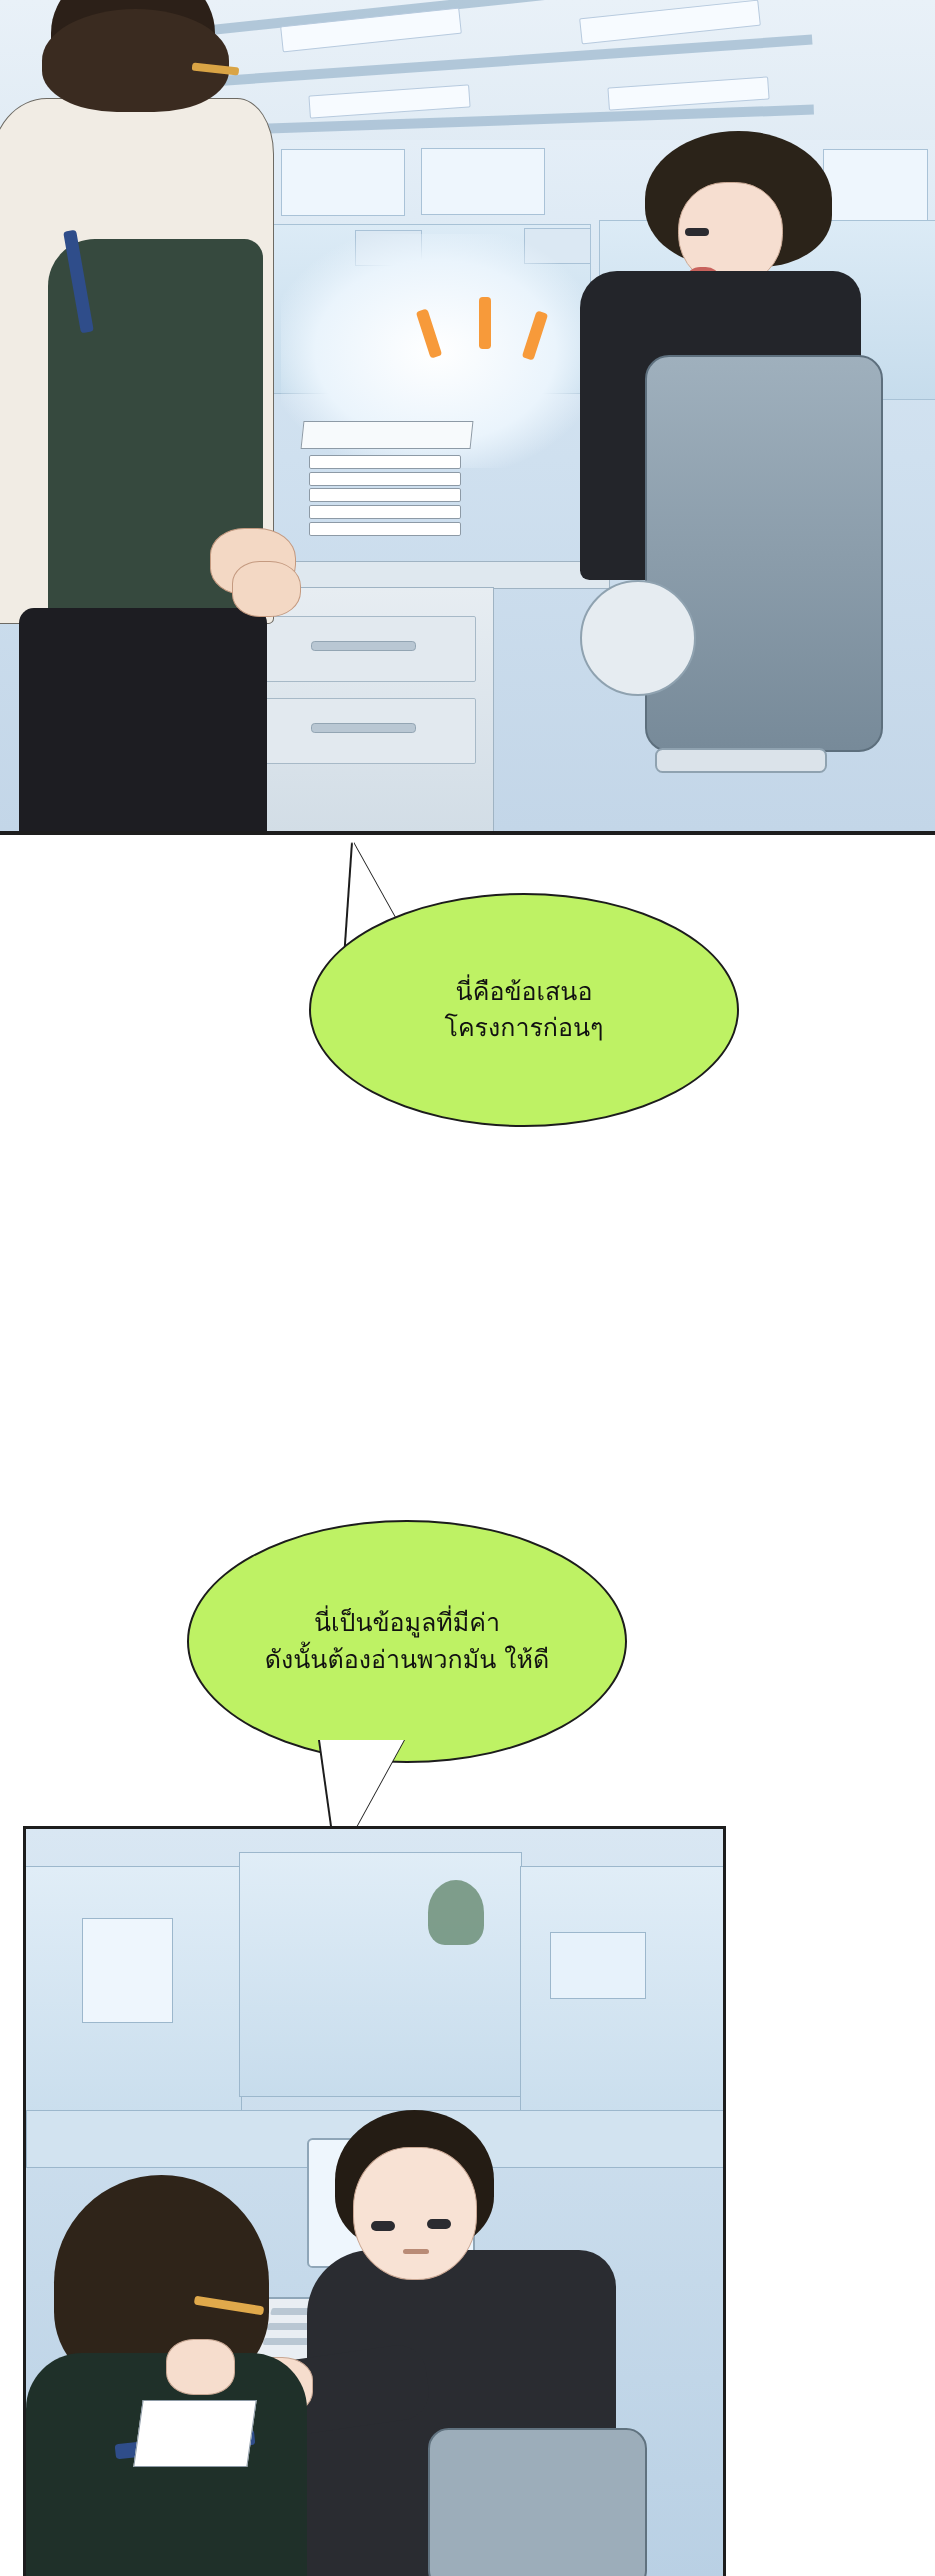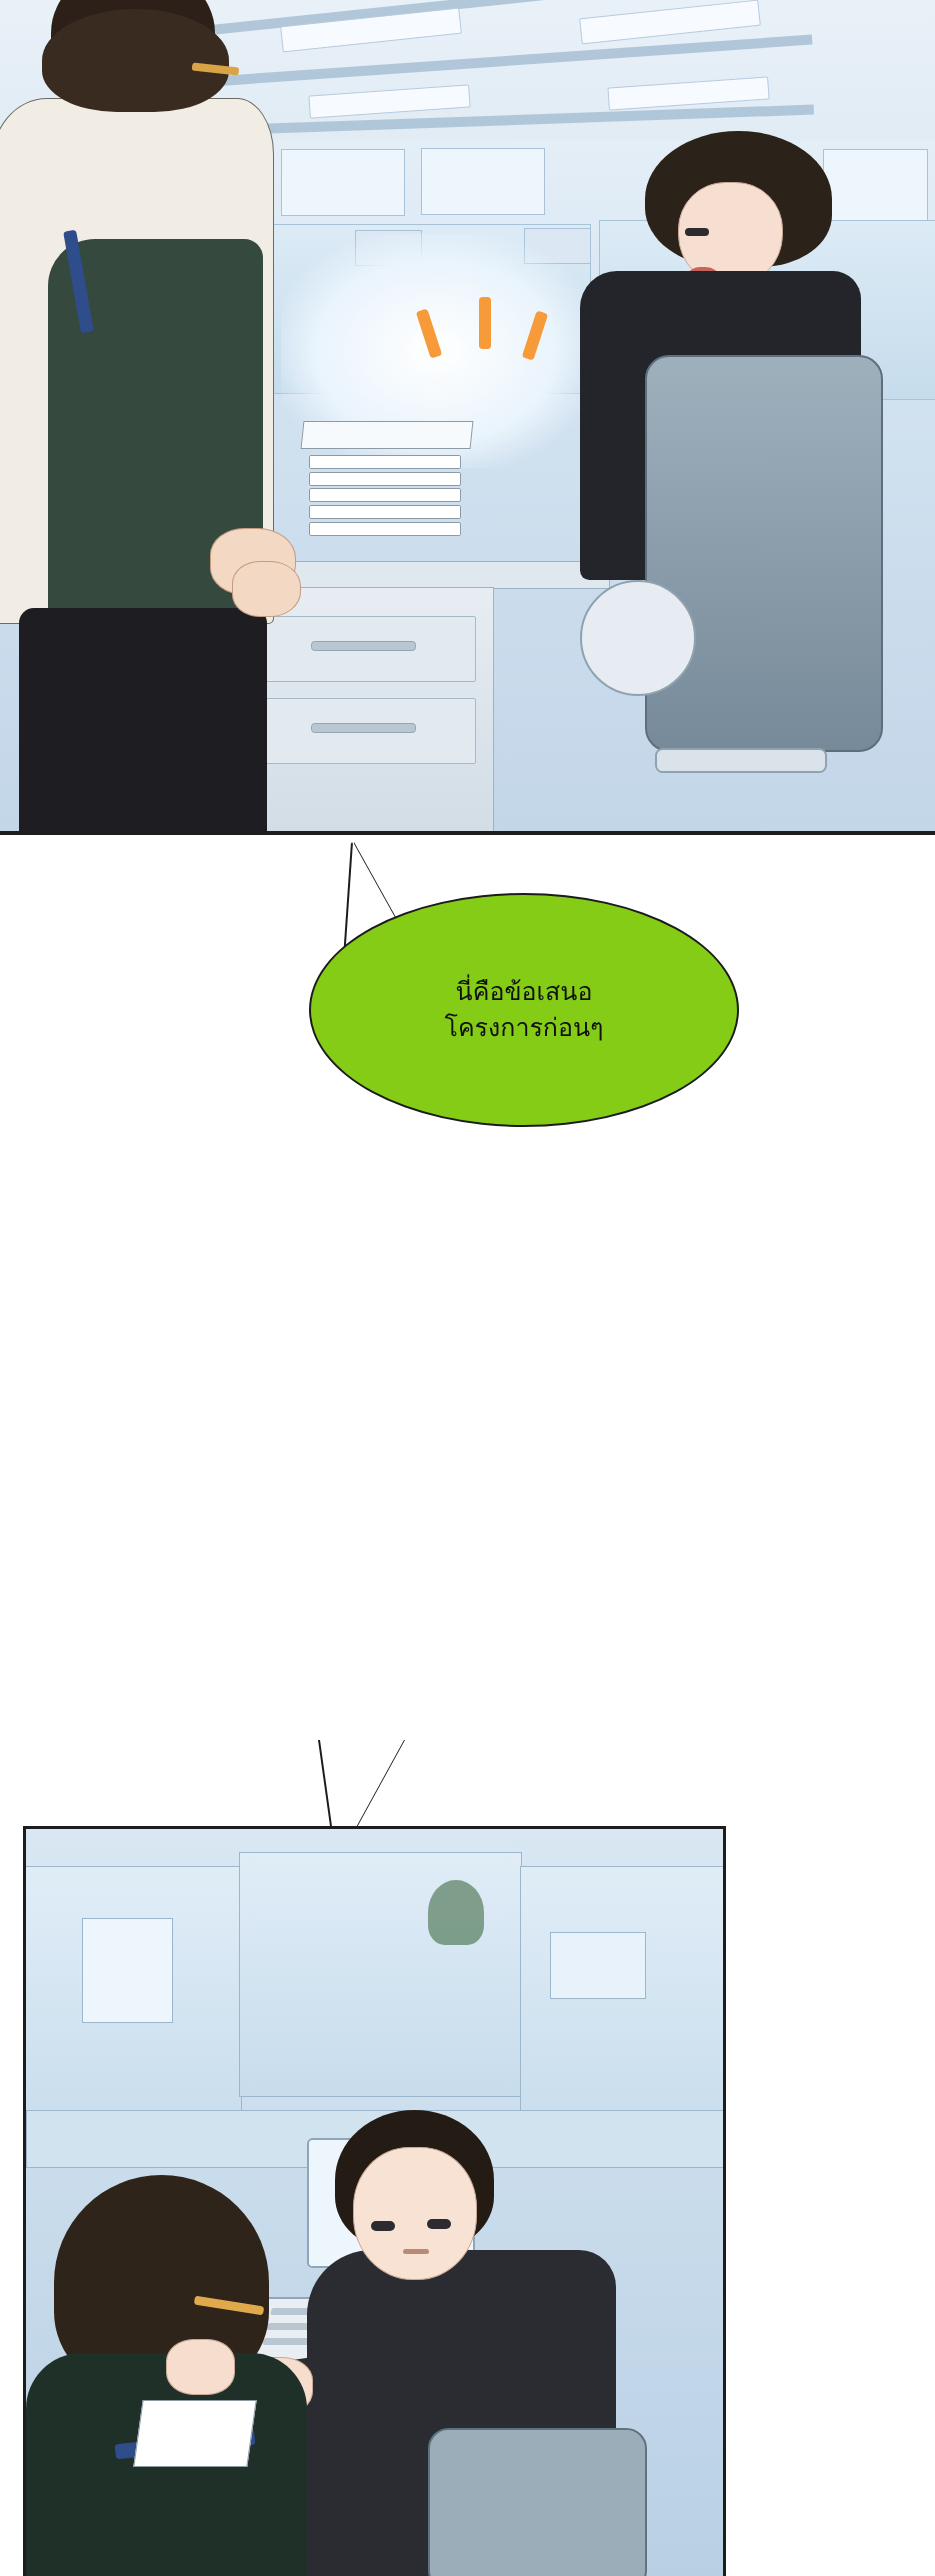--- a/index.html
+++ b/index.html
@@ -336,21 +336,21 @@
     position: absolute;
     left: 402px; top: 599px; width: 215px; height: 159px;
     background: #9cadba;
     border: 2.8px solid #60727f;
     border-radius: 20.6px;
   }
 
   
   .bubble {
     position: absolute;
-    background: #84cc16;
+    background: #bef264;
     border: 2.8px solid #1c1c1c;
     border-radius: 50%;
     display: flex;
     align-items: center;
     justify-content: center;
     text-align: center;
     box-sizing: border-box;
   }
   .bubble .txt {
     font-size: 25px;
@@ -473,20 +473,24 @@
   </div>
 
   <div class="panel-sep" style="top:831px;"></div>
 
   <div class="tail" id="tail-1"></div>
   <div class="bubble" id="bubble-1">
     <div class="txt">นี่คือข้อเสนอ
 โครงการก่อนๆ</div>
   </div>
 
+  <div class="bubble" id="bubble-2">
+    <div class="txt">นี่เป็นข้อมูลที่มีค่า
+ดังนั้นต้องอ่านพวกมัน ให้ดี</div>
+  </div>
   <div class="tail" id="tail-2"></div>
 
   <div class="panel" id="panel-2">
     <div class="cubicle" style="left:-1.9px; top:37px; width:215px; height:281px;"></div>
     <div class="cubicle" style="left:56px; top:89px; width:89px; height:103px; background:#eef6fd;"></div>
     <div class="cubicle" style="left:213px; top:23.4px; width:281px; height:243px;"></div>
     <div class="cubicle" style="left:494px; top:37px; width:206px; height:281px;"></div>
     <div class="cubicle" style="left:524px; top:103px; width:94px; height:65px; background:#e7f2fb;"></div>
     <div class="plant"></div>
     <div class="cubicle" style="left:0px; top:281px; width:697px; height:56px; background:#d2e3f0;"></div>

